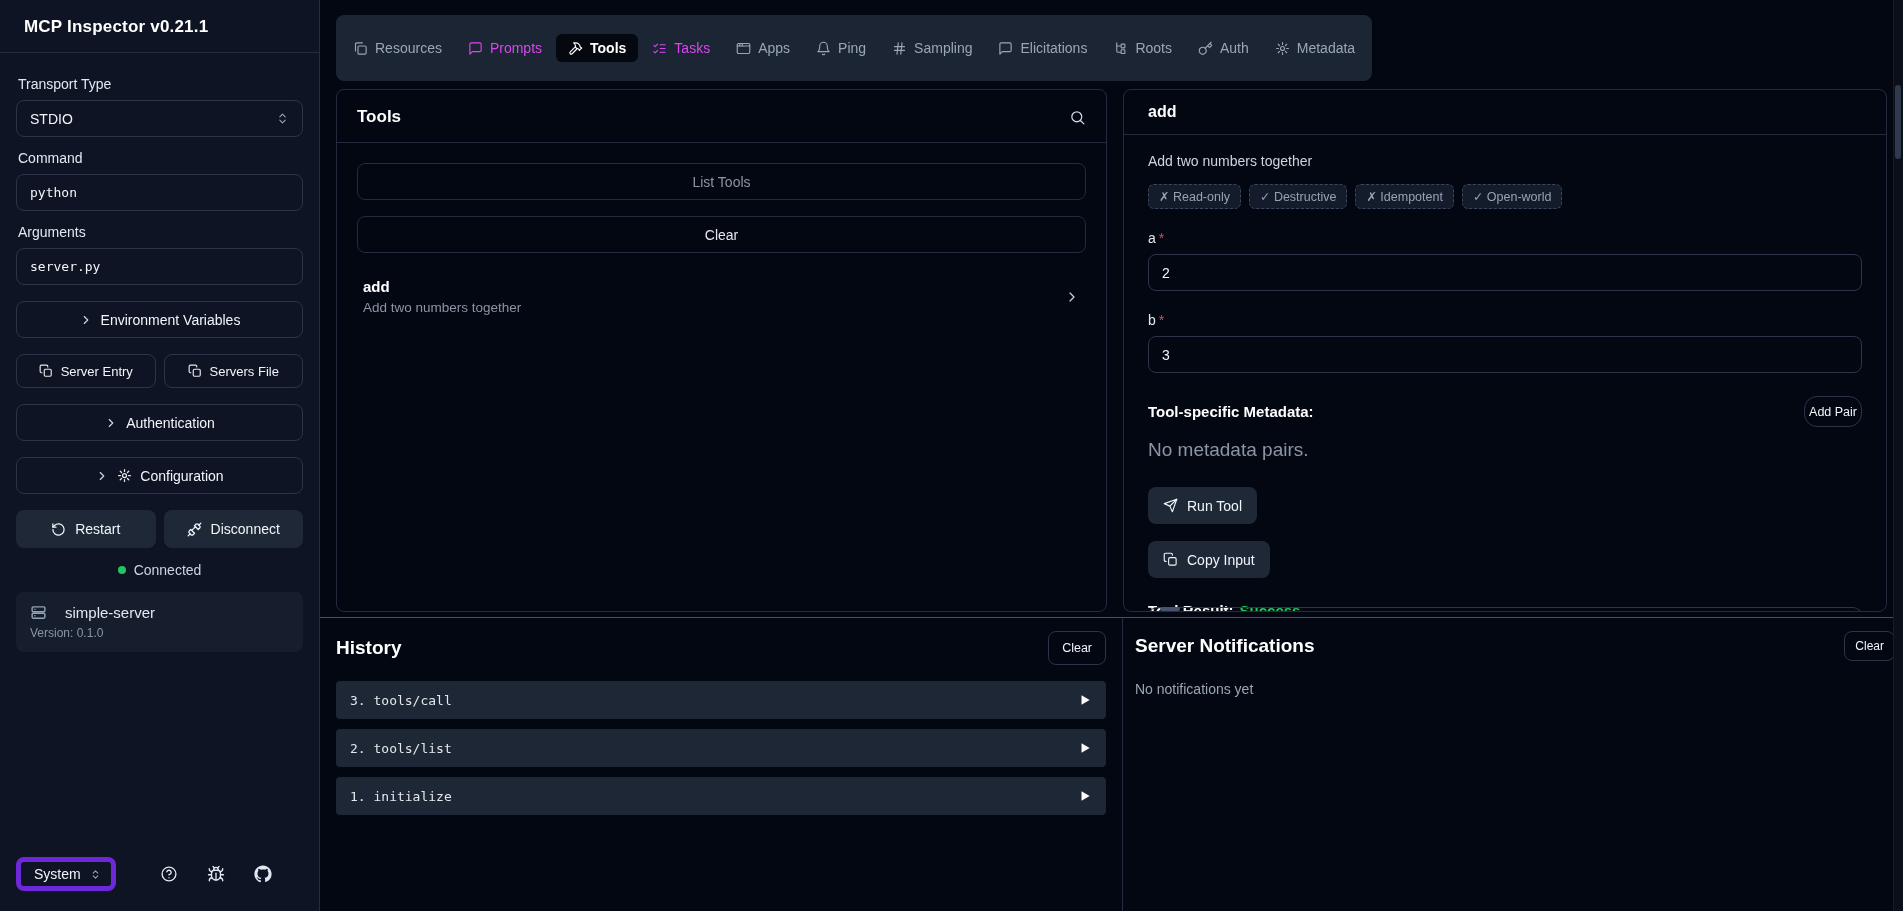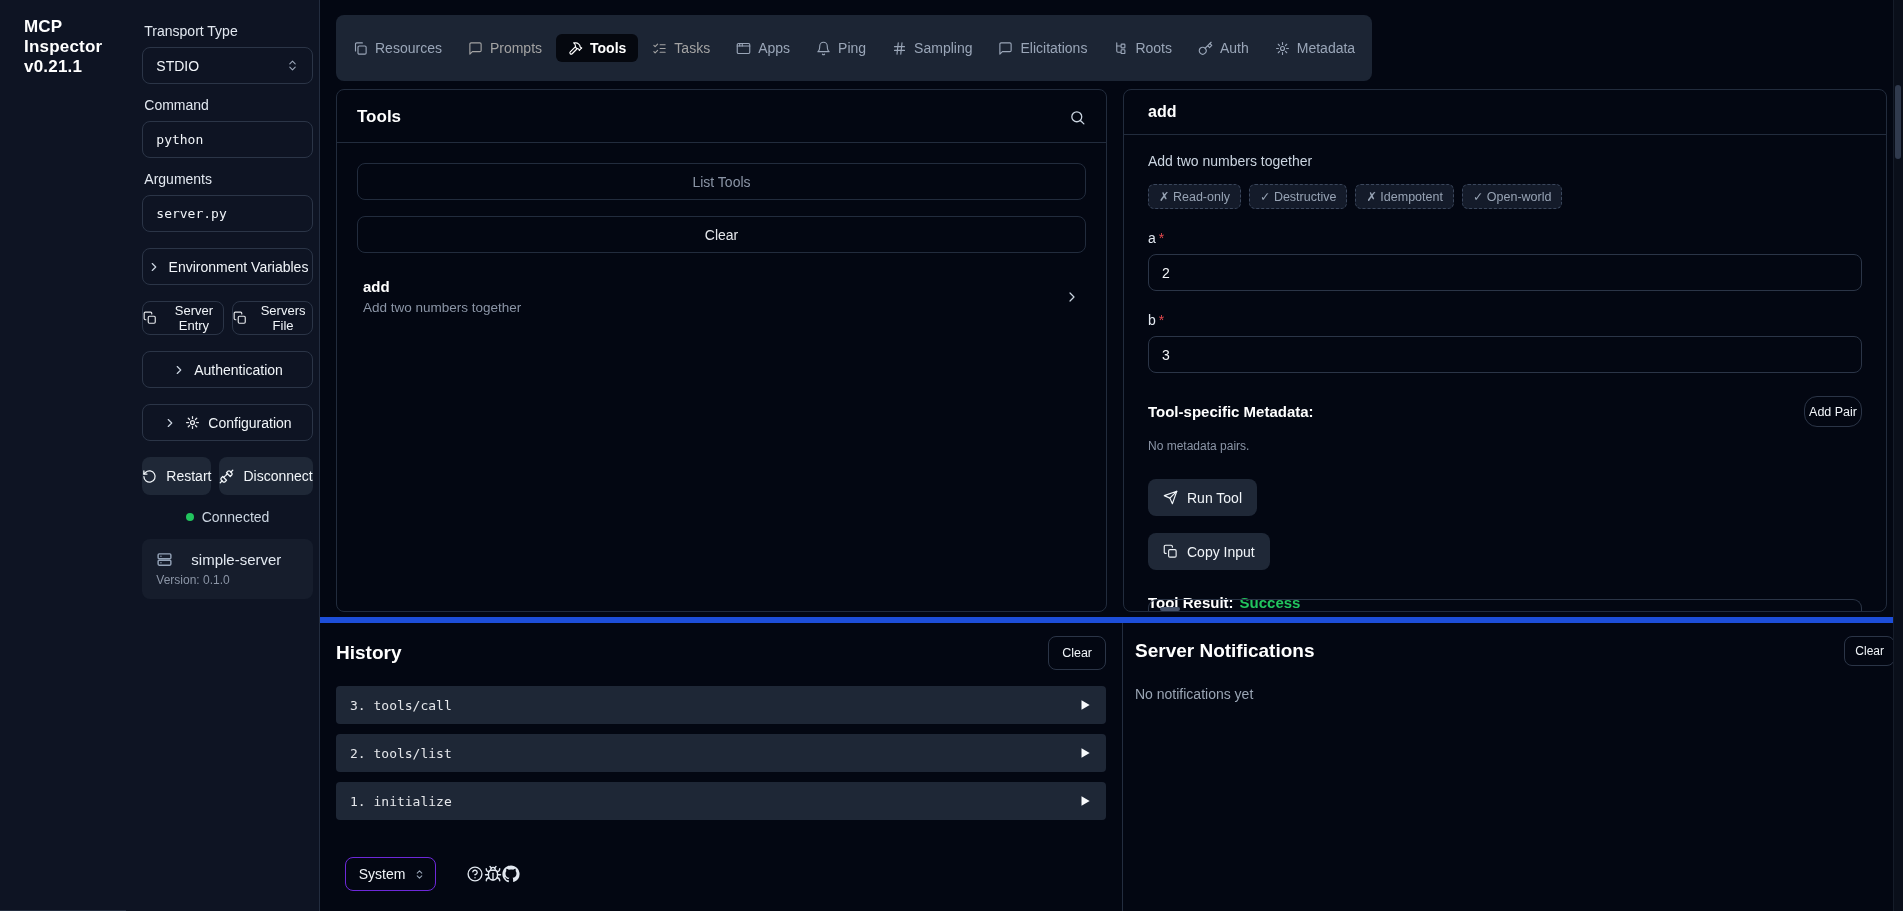--- a/index.html
+++ b/index.html
@@ -1,49 +1,49 @@
 <!DOCTYPE html>
 <html><head>
 <meta charset="utf-8">
 <style>
   * { margin:0; padding:0; box-sizing:border-box; }
   html,body { background:#030712; }
   body { font-family:"Liberation Sans", sans-serif; color:#e5e7eb; }
   .app { position:relative; width:1903px; height:911px; background:#030712; overflow:hidden; display:flex; }
 
   
-  .sidebar { width:320px; min-width:320px; height:100%; background:#0e1423; border-right:1px solid #232d3f; display:flex; flex-direction:row; }
+  .sidebar { width:320px; min-width:320px; height:100%; background:#0e1423; border-right:1px solid #232d3f; display:flex; flex-direction:column; }
   .sidebar-header { padding:17px 24px 15px 24px; border-bottom:1px solid #232d3f; }
   .app-title { font-size:17px; font-weight:700; color:#ffffff; letter-spacing:.2px; }
   .sidebar-form { padding:10px 16px 0 16px; }
   .field-label { display:block; font-size:14px; color:#e2e8f0; margin:13px 0 8px 2px; }
   .side-input, .side-select { width:100%; height:37px; background:transparent; border:1px solid #2b3547; border-radius:8px; color:#f1f5f9; padding:0 13px; font-size:14px; display:flex; align-items:center; justify-content:space-between; }
   .side-input.mono { font-family:"DejaVu Sans Mono", monospace; font-size:13px; }
   input.side-input { outline:none; }
   .outline-btn { width:100%; height:37px; margin-top:16px; background:transparent; border:1px solid #2b3547; border-radius:8px; color:#f1f5f9; font-size:14px; display:flex; align-items:center; justify-content:center; gap:8px; cursor:pointer; }
   .btn-pair { display:flex; gap:8px; margin-top:16px; }
   .btn-pair .outline-btn { margin-top:0; height:34px; font-size:13px; }
   .filled-btn { flex:1; height:38px; background:#1f2837; border:none; border-radius:8px; color:#f1f5f9; font-size:14px; display:flex; align-items:center; justify-content:center; gap:9px; cursor:pointer; }
   .status-row { display:flex; align-items:center; justify-content:center; gap:8px; margin-top:14px; font-size:14px; color:#cbd5e1; }
   .status-dot { width:8px; height:8px; border-radius:50%; background:#22c55e; }
   .server-card { margin-top:14px; background:#161d2c; border-radius:8px; padding:12px 14px 12px 14px; }
   .server-name-row { display:flex; align-items:center; gap:18px; color:#e2e8f0; font-size:15px; }
   .server-version { margin-top:5px; font-size:12px; color:#8b95a6; }
   .sidebar-footer { margin-top:auto; display:flex; align-items:center; padding:0 18px 20px 16px; }
-  .theme-select { height:34px; border:1px solid #6d28d9; border-radius:8px; padding:0 10px 0 13px; display:flex; align-items:center; gap:9px; font-size:14px; color:#f1f5f9; cursor:pointer; }
+  .theme-select { height:34px; border:5px solid #6d28d9; border-radius:8px; padding:0 10px 0 13px; display:flex; align-items:center; gap:9px; font-size:14px; color:#f1f5f9; cursor:pointer; }
   .footer-icons { flex:1; display:flex; justify-content:space-around; align-items:center; padding:0 14px 0 30px; }
   .footer-icon { color:#e2e8f0; cursor:pointer; display:flex; }
 
   
   .main-col { flex:1; display:flex; flex-direction:column; height:100%; position:relative; }
   .nav-area { padding:15px 0 0 16px; height:52px; }
   .nav-bar { display:inline-flex; align-items:center; background:#1c2534; border-radius:8px; padding:19px 5px; gap:2px; }
   .nav-tab { display:flex; align-items:center; gap:7px; padding:6px 12px; border-radius:6px; font-size:14px; color:#9aa6b8; cursor:pointer; white-space:nowrap; }
   .nav-tab.active { background:#05080f; color:#ffffff; font-weight:700; }
-  .nav-tab.disabled { color:#a3a3a3; cursor:default; }
+  .nav-tab.disabled { color:#d946ef; cursor:default; }
   .nav-tab svg { flex:none; }
 
   .top-row { height:565px; display:flex; }
   .center-col { width:803px; min-width:803px; padding:37px 16px 0 16px; }
   .right-col { flex:1; padding:37px 16px 0 0; }
   .panel-card { border:1px solid #222c3d; border-radius:8px; height:523px; display:flex; flex-direction:column; background:#030712; position:relative; overflow:hidden; }
   .panel-header { display:flex; align-items:center; justify-content:space-between; padding:17px 20px 15px 20px; border-bottom:1px solid #222c3d; }
   .panel-title { font-size:17px; font-weight:700; color:#ffffff; }
   .panel-body { padding:20px; flex:1; position:relative; }
 
@@ -61,30 +61,30 @@
   .detail-body { padding:18px 24px 0 24px; flex:1; position:relative; }
   .detail-desc { font-size:14px; color:#cbd5e1; }
   .badge-row { display:flex; gap:8px; margin-top:15px; }
   .badge { padding:4px 10px; border:1px dashed #3b475c; background:#141b2a; border-radius:6px; font-size:12.5px; color:#97a3b4; }
   .f-label { margin-top:21px; font-size:14px; color:#e2e8f0; }
   .f-label .req { color:#e5484d; margin-left:3px; }
   .f-input { margin-top:8px; width:100%; height:37px; background:transparent; border:1px solid #2b3547; border-radius:8px; color:#f4f6f8; padding:0 13px; font-size:14px; outline:none; }
   .meta-row { margin-top:23px; display:flex; align-items:center; justify-content:space-between; }
   .meta-label { font-size:15px; font-weight:700; color:#ffffff; }
   .small-btn { height:31px; padding:0 4px; background:transparent; border:1px solid #2b3547; border-radius:13px; color:#f1f5f9; font-size:12.5px; cursor:pointer; }
-  .meta-empty { margin-top:12px; font-size:12px; color:#8b95a6; }
+  .meta-empty { margin-top:12px; font-size:19px; color:#8b95a6; }
   .action-btn { margin-top:26px; display:inline-flex; align-items:center; gap:9px; height:37px; padding:0 15px; background:#1f2837; border:none; border-radius:8px; color:#f1f5f9; font-size:14px; cursor:pointer; }
   .action-btn.copy { display:flex; width:fit-content; margin-top:17px; }
   .result-line { margin-top:24px; font-size:15px; font-weight:700; color:#ffffff; }
   .result-line .success { color:#22c55e; margin-left:6px; }
   .partial-box { position:absolute; left:24px; right:24px; bottom:-2px; height:14px; border:1px solid #2b3547; border-bottom:none; border-radius:9px 9px 0 0; }
   .hscroll-thumb { position:absolute; left:36px; bottom:0; width:20px; height:4px; background:#47536a; border-radius:2px; }
 
   
-  .bottom-row { height:294px; border-top:6px solid #1d4ed8; display:flex; }
+  .bottom-row { height:294px; border-top:1px solid #1d4ed8; display:flex; }
   .history-col { width:803px; min-width:803px; border-right:1px solid #232d3f; padding:13px 16px 0 16px; }
   .notif-col { flex:1; padding:13px 8px 0 12px; }
   .section-head { display:flex; align-items:center; justify-content:space-between; }
   .section-title { font-size:19px; font-weight:700; color:#ffffff; }
   .clear-btn { height:34px; padding:0 13px; background:transparent; border:1px solid #2b3547; border-radius:8px; color:#f1f5f9; font-size:12.5px; cursor:pointer; }
   .clear-btn.sm { height:30px; padding:0 10px; font-size:12px; }
   .history-list { margin-top:16px; }
   .history-item { height:38px; background:#1e2736; border-radius:4px; margin-bottom:10px; display:flex; align-items:center; justify-content:space-between; padding:0 14px; cursor:pointer; }
   .history-item-label { font-family:"DejaVu Sans Mono", monospace; font-size:13px; color:#e5e7eb; }
   .notif-empty { margin-top:20px; font-size:14px; color:#9aa5b4; }

